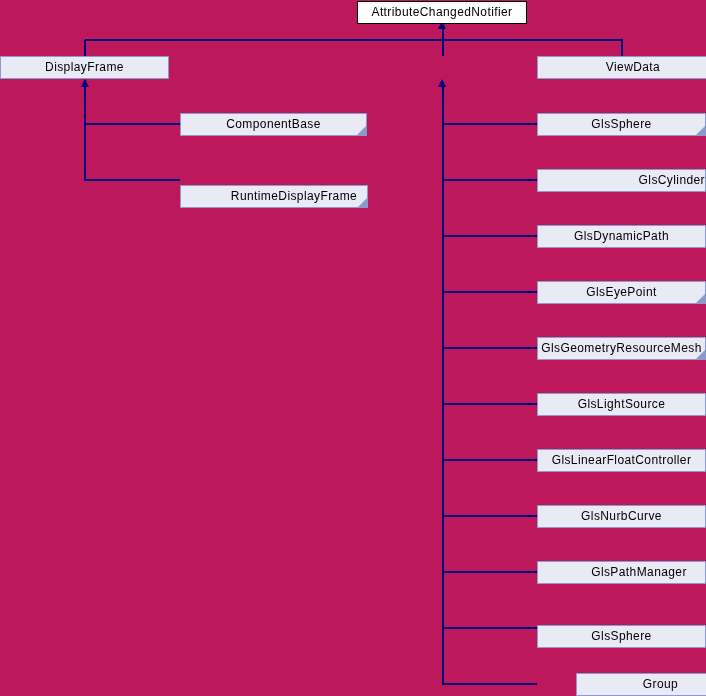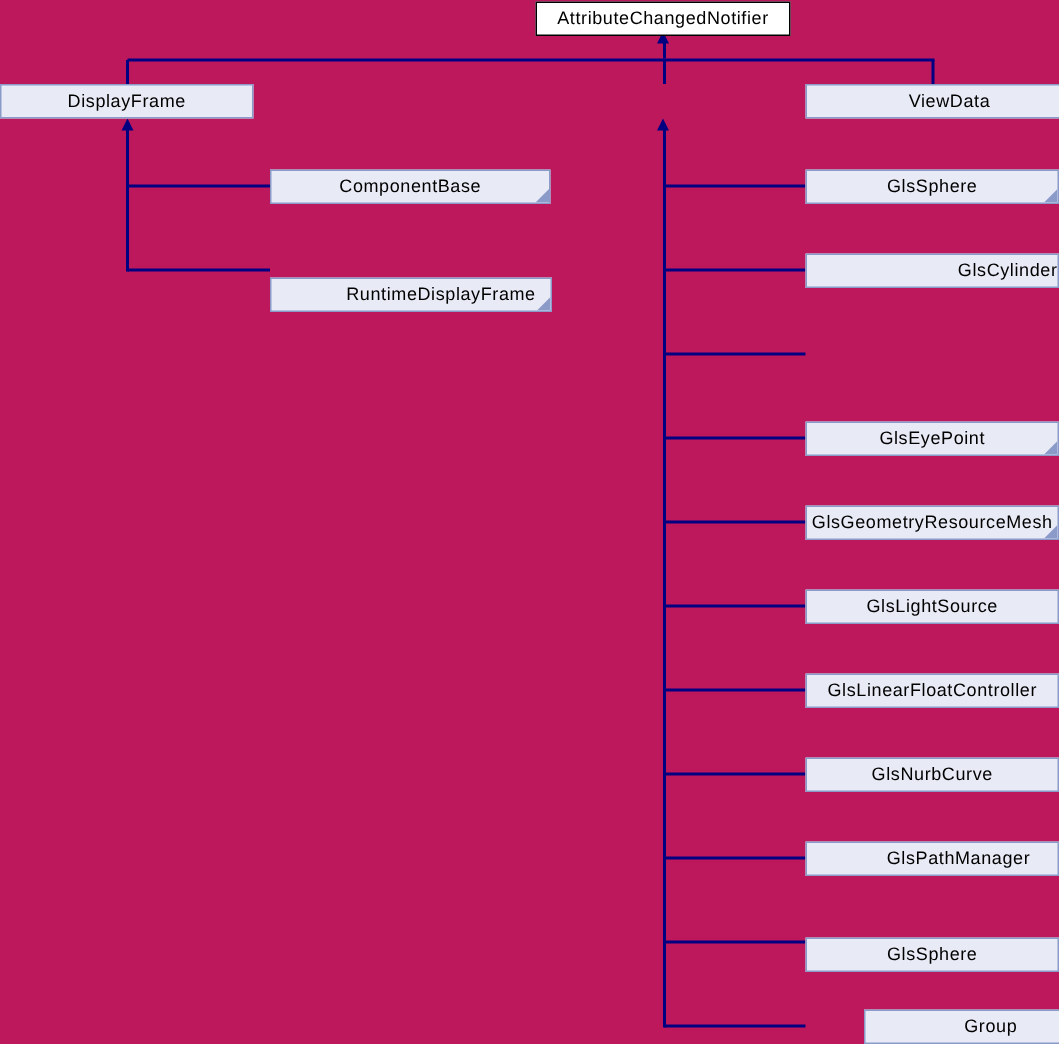--- a/index.html
+++ b/index.html
@@ -86,20 +86,21 @@
   <div class="node root n-root">AttributeChangedNotifier</div>
 
   <div class="node n-df">DisplayFrame</div>
   <div class="node n-vd">ViewData</div>
 
   <div class="node n-cb truncated">ComponentBase</div>
   <div class="node n-rdf truncated">RuntimeDisplayFrame</div>
 
   <div class="node rc r0 truncated">GlsSphere</div>
   <div class="node rc r1">GlsCylinder</div>
+  <div class="node rc r2">GlsDynamicPath</div>
   <div class="node rc r3 truncated">GlsEyePoint</div>
   <div class="node rc r4 truncated">GlsGeometryResourceMesh</div>
   <div class="node rc r5">GlsLightSource</div>
   <div class="node rc r6">GlsLinearFloatController</div>
   <div class="node rc r7">GlsNurbCurve</div>
   <div class="node rc r8">GlsPathManager</div>
   <div class="node rc r9">GlsSphere</div>
   <div class="node rc r10 truncated">Group</div>
 
 </div>

